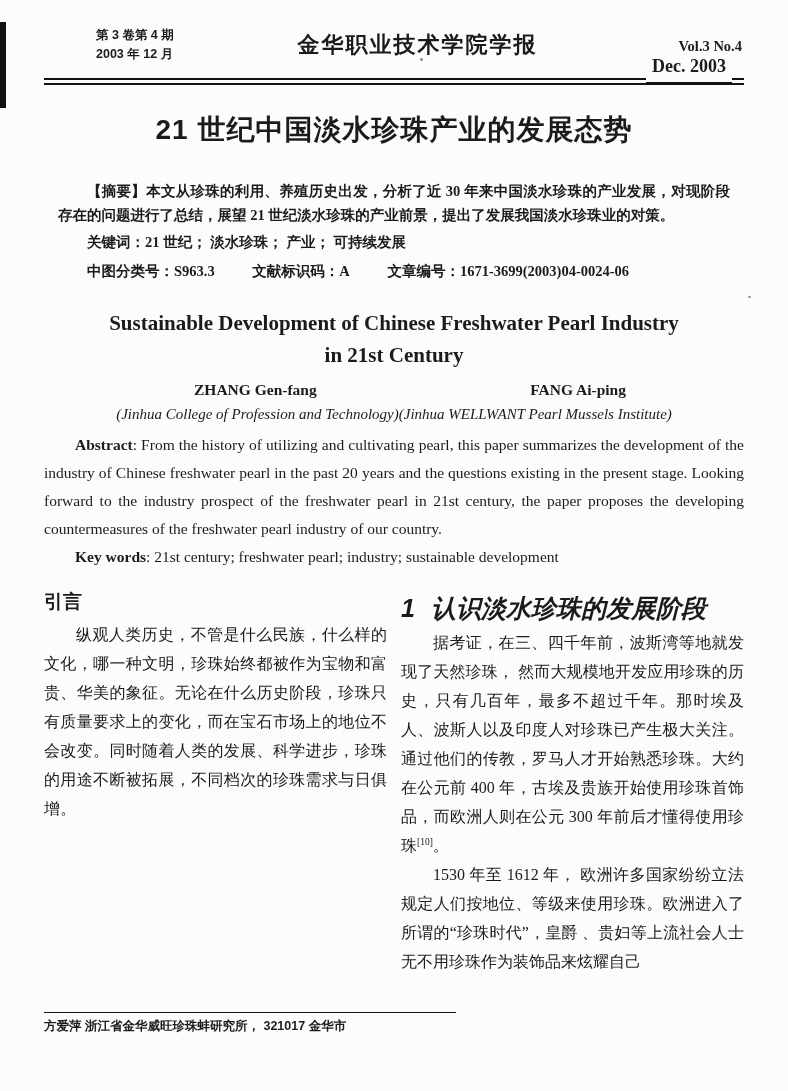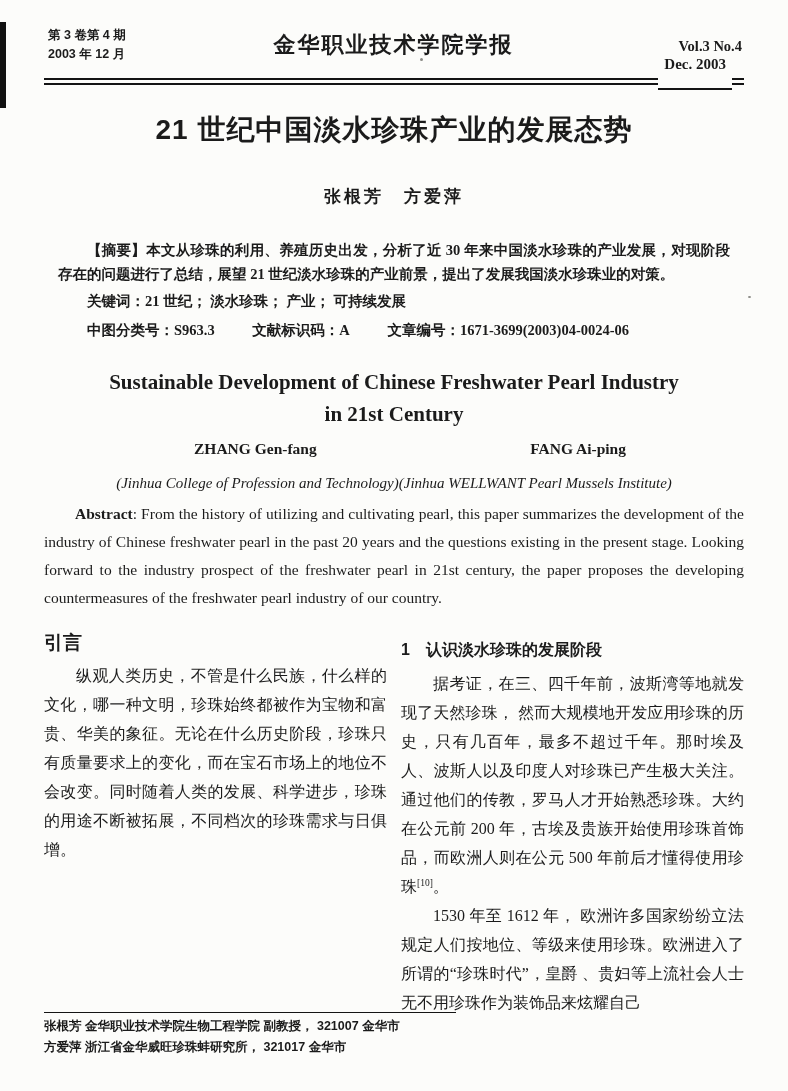--- a/index.html
+++ b/index.html
@@ -11,58 +11,58 @@
     position:relative;
     overflow:hidden;
   }
   .page{width:700px;margin:0 auto;position:relative;padding-top:24px;}
 
   
   .edge-artifact{position:absolute;left:0;top:22px;width:6px;height:86px;background:#111;}
   .speck{position:absolute;background:#8a8a86;border-radius:50%;}
 
   
-  .jheader{position:relative;height:48px;}
+  .jheader{position:relative;height:48px;margin-left:48px;}
   .jheader .issue{position:absolute;left:4px;top:2px;font-family:"Liberation Sans",sans-serif;font-weight:bold;font-size:12.5px;line-height:19px;}
   .jheader .jtitle{position:absolute;left:0;right:1px;top:6px;text-align:center;font-family:Liberation Serif, serif;font-weight:bold;font-size:22px;letter-spacing:2px;}
   .jheader .vol{position:absolute;right:2px;top:12px;text-align:left;font-weight:bold;font-size:14.5px;line-height:21px;}
   .rule-wrap{position:relative;margin-top:6px;}
   .double-rule{height:3px;border-top:2px solid #141414;border-bottom:2px solid #141414;}
   .dec-overlay{
     position:absolute;right:12px;top:-22px;background:#fcfcfa;
-    font-weight:bold;font-size:15px;padding:0 6px 15px 6px;
+    font-weight:bold;font-size:18px;padding:0 6px 5px 6px;
     border-bottom:2px solid #141414;
   }
 
   
   .cn-title{margin-top:26px;text-align:center;font-family:"Liberation Sans",sans-serif;font-weight:bold;font-size:28px;letter-spacing:1px;}
   .cn-authors{margin-top:36px;text-align:center;font-size:17px;font-weight:600;letter-spacing:3px;}
   .front{margin-top:30px;padding:0 14px;font-weight:600;font-size:14.5px;line-height:24px;}
   .front .abstract{text-align:justify;text-indent:2em;}
   .front .lbl{font-family:"Liberation Sans",sans-serif;font-weight:bold;}
   .front .kw-line{margin-top:3px;margin-left:2em;}
   .front .clc-line{margin-top:5px;margin-left:2em;}
   .front .clc-line .seg{margin-right:34px;}
   .front .clc-line .seg:last-child{margin-right:0;}
 
   
   .en-title{margin-top:24px;text-align:center;font-weight:bold;font-size:21px;line-height:32px;}
   .en-authors{margin-top:10px;display:flex;justify-content:space-between;padding:0 118px 0 150px;font-size:15.5px;font-weight:600;align-items:flex-end;}
-  .en-affil{margin-top:17px;text-align:center;font-style:italic;font-size:15px;}
+  .en-affil{margin-top:7px;text-align:center;font-style:italic;font-size:15px;}
   .en-abs{margin-top:8px;font-size:15.5px;line-height:28px;text-align:justify;text-indent:2em;}
   .en-abs b,.en-kw b{font-weight:bold;}
   .en-kw{font-size:15.5px;line-height:28px;text-indent:2em;}
 
   
   .cols{display:flex;gap:14px;margin-top:16px;}
   .col{flex:1;font-size:16px;line-height:29px;text-align:justify;}
   .col p{margin:0;text-indent:2em;}
   .col p.cont{text-indent:0;}
   .h-intro{font-family:"Liberation Sans",sans-serif;font-weight:bold;font-size:19px;margin:0 0 4px 0;}
-  .h-sec{font-family:"Liberation Sans",sans-serif;font-weight:bold;font-size:16px;margin:7px 0 5px 0;}
+  .h-sec{font-family:"Liberation Sans",sans-serif;font-weight:bold;font-size:25px;margin:7px 0 5px 0;font-style:italic;}
   .h-sec .no{margin-right:16px;}
   sup.ref{font-size:9.5px;line-height:0;}
 
   
   .footer{position:absolute;left:44px;top:1012px;width:710px;font-family:"Liberation Sans",sans-serif;font-weight:bold;font-size:12.5px;}
   .footer .fline{width:412px;border-top:1.5px solid #141414;margin-bottom:5px;}
   .footer .frow{margin-top:4px;}
   .footer .frow span{margin-right:0;}
   .footer .gap-l{margin-right:26px;}
   .footer .gap-m{margin-right:22px;}
@@ -86,21 +86,20 @@
     <div class="vol">
       <div>Vol.3  No.4</div>
     </div>
   </div>
   <div class="rule-wrap">
     <div class="double-rule"></div>
     <div class="dec-overlay">Dec.  2003</div>
   </div>
 
   <div class="cn-title">21 世纪中国淡水珍珠产业的发展态势</div>
-  <div class="cn-authors">张根芳　方爱萍</div>
 
   <div class="front">
     <div class="abstract">
       <span class="lbl">【摘要】</span><span>本文从珍珠的利用、养殖历史出发，分析了近 30 年来中国淡水珍珠的产业发展，对现阶段存在的问题进行了总结，展望 21 世纪淡水珍珠的产业前景，提出了发展我国淡水珍珠业的对策。</span>
     </div>
     <div class="kw-line">
       <span class="lbl">关键词：</span><span>21 世纪； 淡水珍珠； 产业； 可持续发展</span>
     </div>
     <div class="clc-line">
       <span class="seg"><span class="lbl">中图分类号：</span><span>S963.3</span></span>
@@ -114,47 +113,43 @@
     <div>in 21st Century</div>
   </div>
   <div class="en-authors">
     <span>ZHANG Gen-fang</span>
     <span>FANG Ai-ping</span>
   </div>
   <div class="en-affil">(Jinhua College of Profession and Technology)(Jinhua WELLWANT Pearl Mussels Institute)</div>
   <div class="en-abs">
     <b>Abstract</b><span>: From the history of utilizing and cultivating pearl, this paper summarizes the development of the industry of Chinese freshwater pearl in the past 20 years and the questions existing in the present stage.  Looking forward to the industry prospect of the freshwater pearl in 21st century, the paper proposes the developing countermeasures of the freshwater pearl industry of our country.</span>
   </div>
+  <div class="en-kw">
+    <b>Key words</b><span>: 21st century;  freshwater pearl;  industry;  sustainable development</span>
+  </div>
 
   <div class="cols">
     <div class="col">
       <div class="h-intro">引言</div>
       <p>纵观人类历史，不管是什么民族，什么样的文化，哪一种文明，珍珠始终都被作为宝物和富贵、华美的象征。无论在什么历史阶段，珍珠只有质量要求上的变化，而在宝石市场上的地位不会改变。同时随着人类的发展、科学进步，珍珠的用途不断被拓展，不同档次的珍珠需求与日俱增。</p>
 
     </div>
     <div class="col">
       <div class="h-sec">
         <span class="no">1</span><span>认识淡水珍珠的发展阶段</span>
       </div>
-      <p><span>据考证，在三、四千年前，波斯湾等地就发现了天然珍珠， 然而大规模地开发应用珍珠的历史，只有几百年，最多不超过千年。那时埃及人、波斯人以及印度人对珍珠已产生极大关注。通过他们的传教，罗马人才开始熟悉珍珠。大约在公元前 200 年，古埃及贵族开始使用珍珠首饰品，而欧洲人则在公元 500 年前后才懂得使用珍珠</span><sup class="ref">[10]</sup><span>。</span></p>
+      <p><span>据考证，在三、四千年前，波斯湾等地就发现了天然珍珠， 然而大规模地开发应用珍珠的历史，只有几百年，最多不超过千年。那时埃及人、波斯人以及印度人对珍珠已产生极大关注。通过他们的传教，罗马人才开始熟悉珍珠。大约在公元前 400 年，古埃及贵族开始使用珍珠首饰品，而欧洲人则在公元 300 年前后才懂得使用珍珠</span><sup class="ref">[10]</sup><span>。</span></p>
       <p><span>1530 年至 1612 年， 欧洲许多国家纷纷立法规定人们按地位、等级来使用珍珠。欧洲进入了所谓的“珍珠时代”，皇爵 、贵妇等上流社会人士无不用珍珠作为装饰品来炫耀自己</span></p>
 
     </div>
   </div>
 
 </div>
 
 <div class="footer">
   <div class="fline"></div>
   <div class="frow">
-    <span class="gap-l">张根芳</span>
-    <span class="gap-m">金华职业技术学院生物工程学院</span>
-    <span class="gap-m">副教授，</span>
-    <span class="gap-s">321007</span>
-    <span>金华市</span>
-  </div>
-  <div class="frow">
     <span class="gap-l">方爱萍</span>
     <span class="gap-l">浙江省金华威旺珍珠蚌研究所，</span>
     <span class="gap-s">321017</span>
     <span>金华市</span>
   </div>
 </div>
 
 </body></html>

